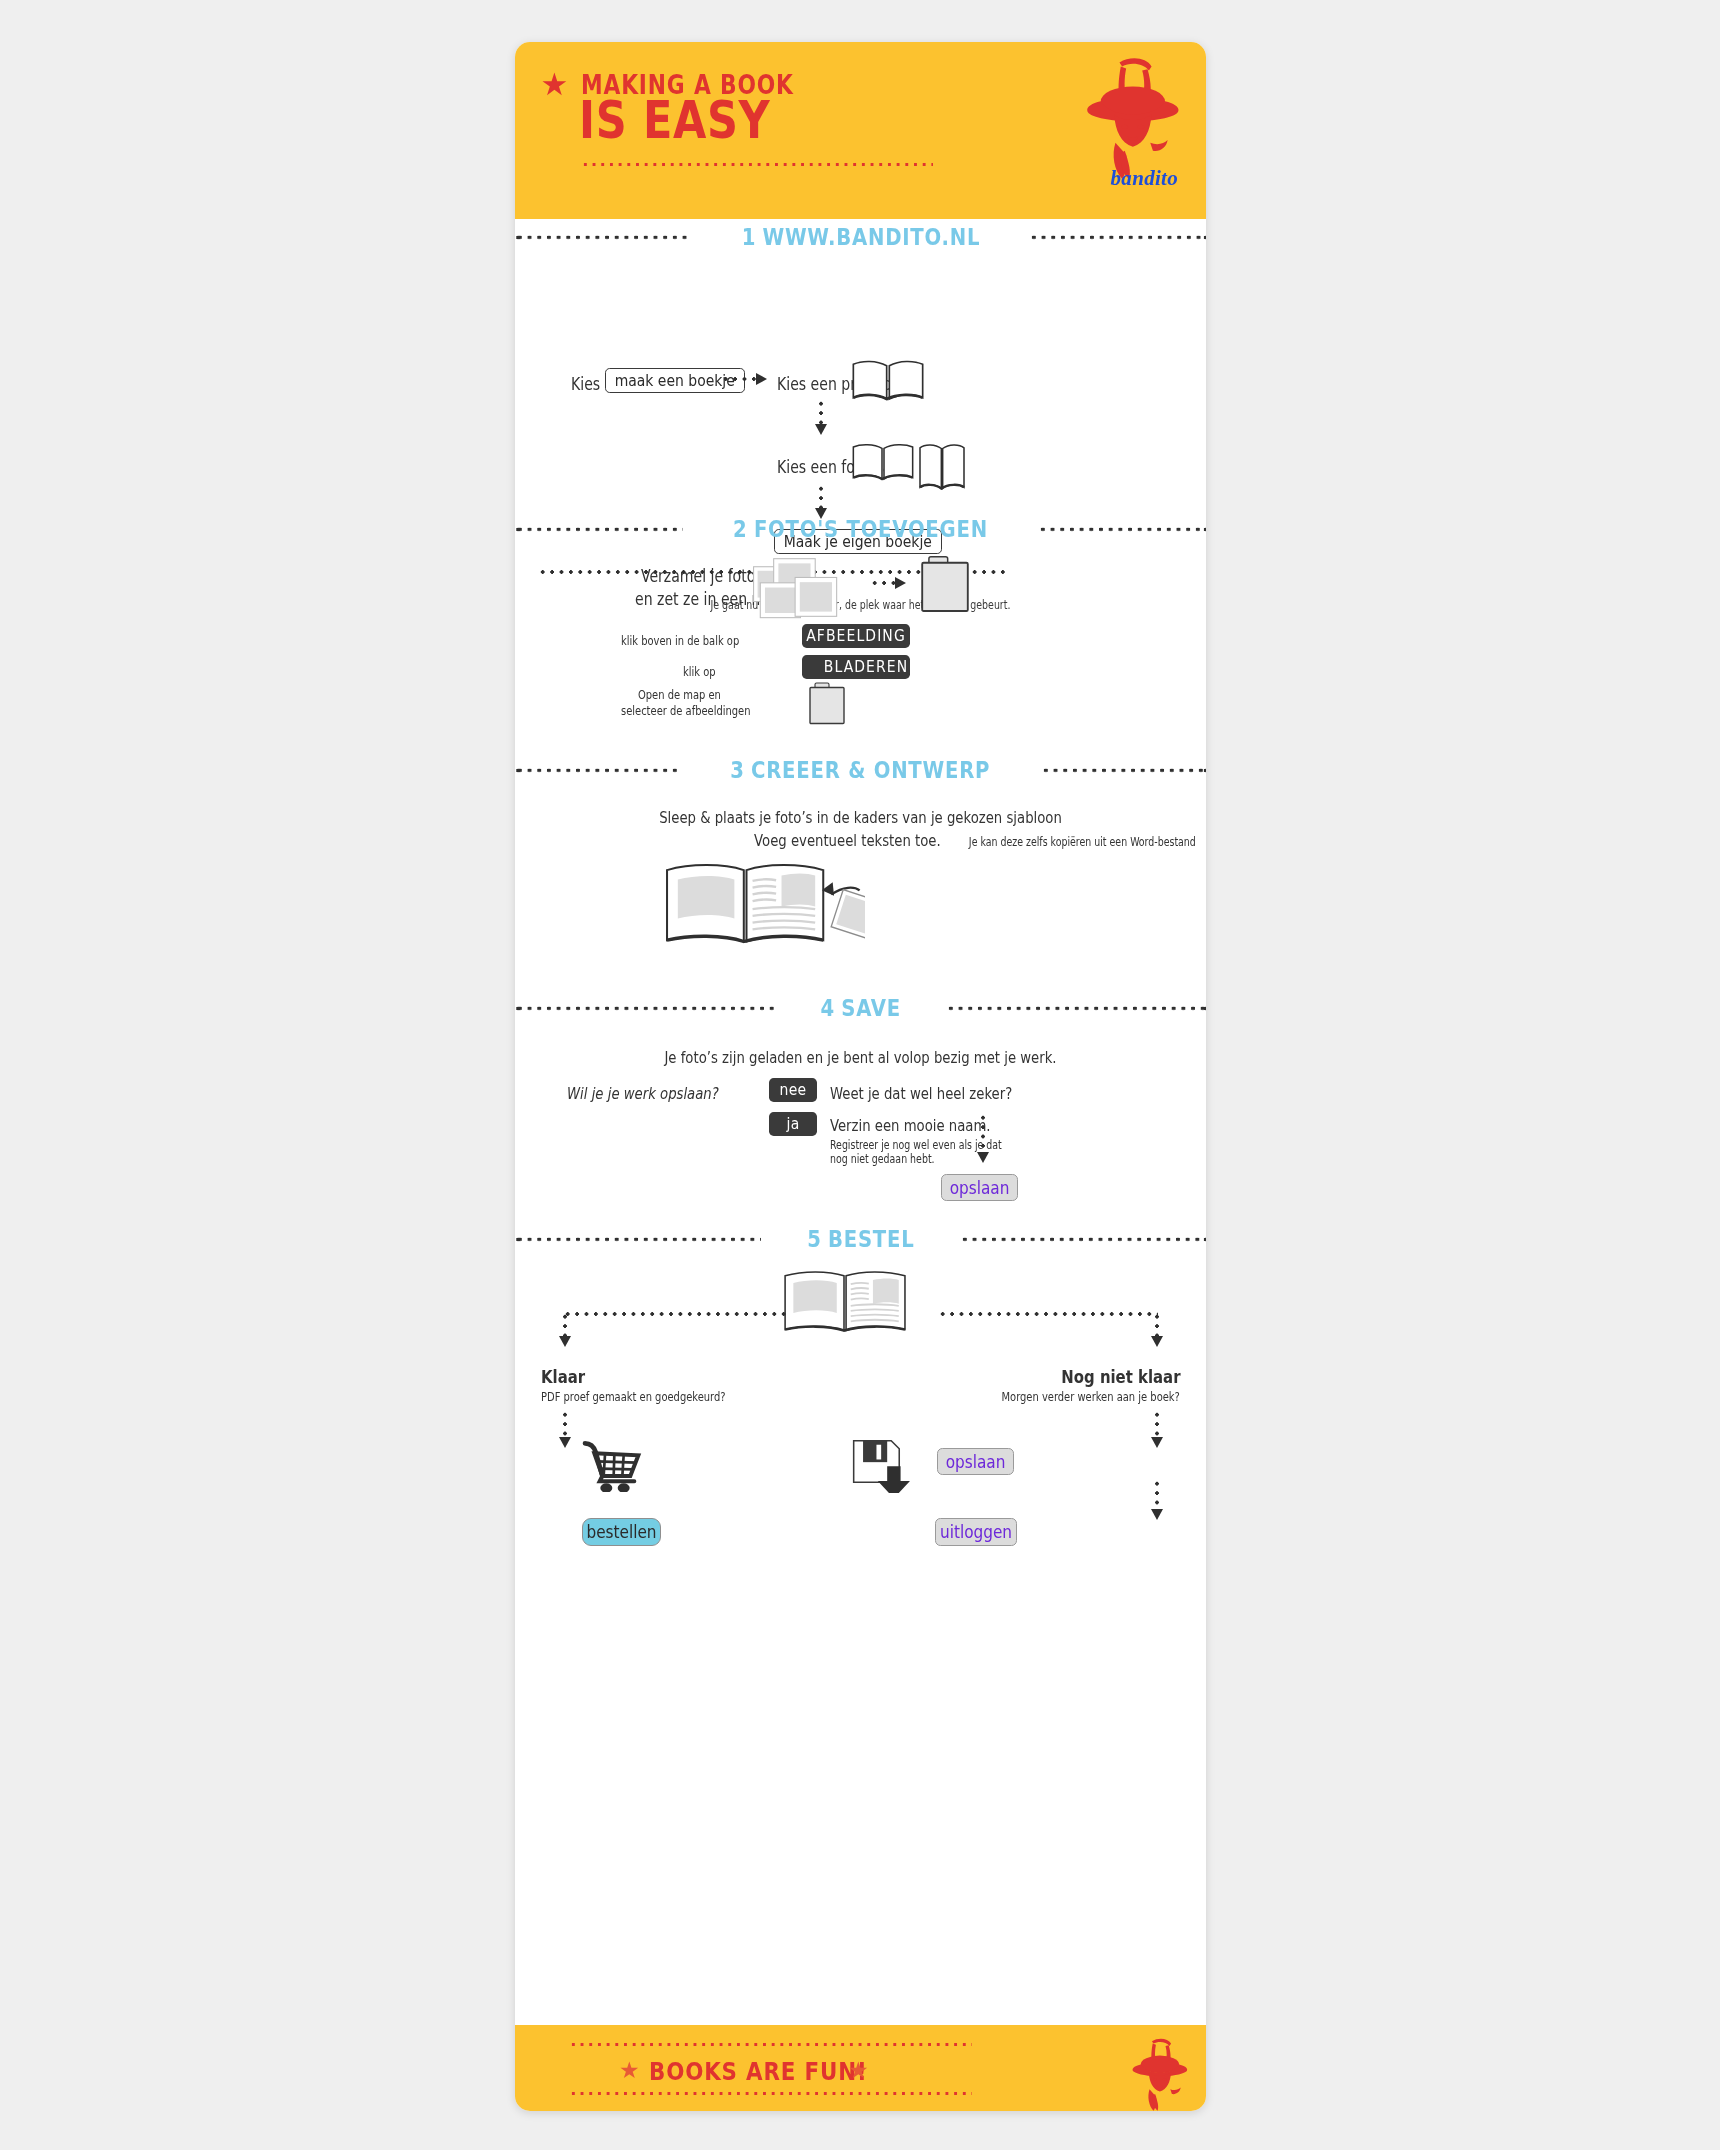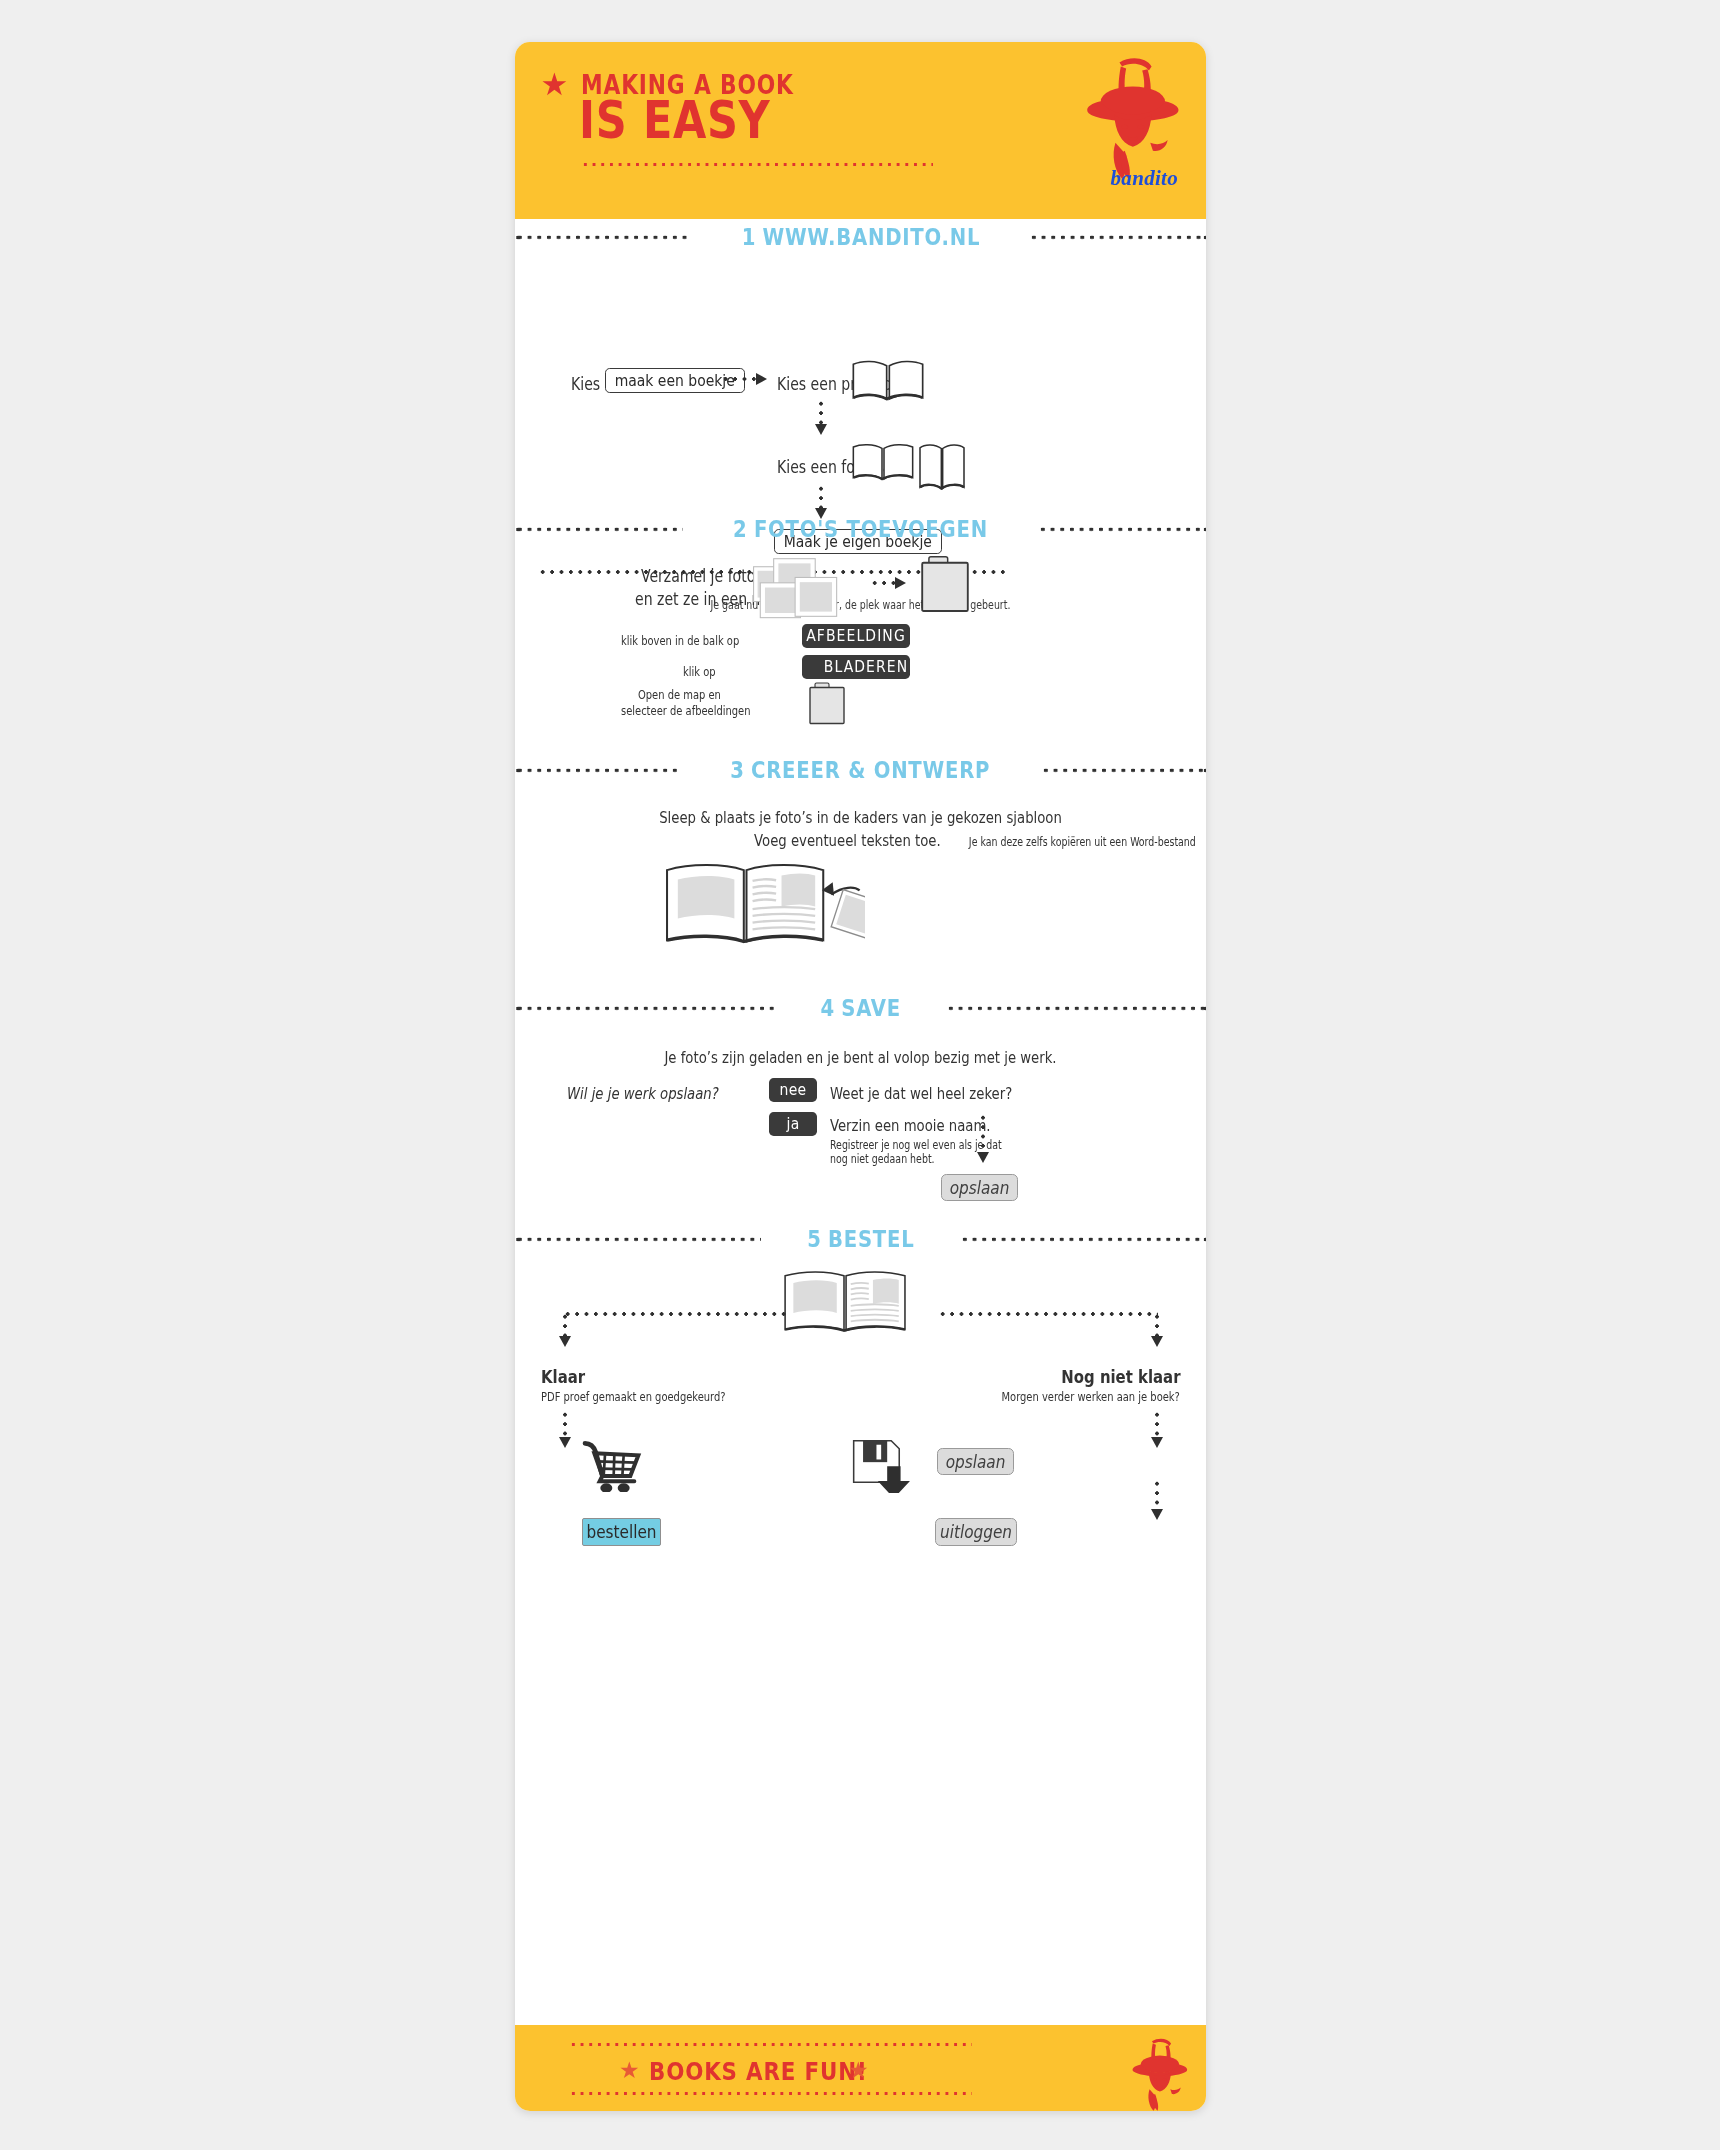--- a/index.html
+++ b/index.html
@@ -126,31 +126,30 @@
     color: #ffffff;
     font-family: "Liberation Sans Narrow","DejaVu Sans Condensed","Liberation Sans", sans-serif;
     letter-spacing: 1.1px;
     white-space: nowrap;
   }
   .btn-grey {
     display: flex; align-items: center; justify-content: center;
     background: #dcdcdc;
     border: 1.3px solid #9a9a9a;
     border-radius: 5.4px;
-    color: #404040;
+    color: #6d28d9;
     font-family: "Liberation Sans Narrow","DejaVu Sans Condensed","Liberation Sans", sans-serif;
     font-size: 17px;
     white-space: nowrap;
-    font-style: italic;
   }
   .btn-blue {
     display: flex; align-items: center; justify-content: center;
     background: #74cde3;
     border: 1.3px solid #8f8f8f;
-    border-radius: 2px;
+    border-radius: 9px;
     color: #2a2a2a;
     font-family: "Liberation Sans Narrow","DejaVu Sans Condensed","Liberation Sans", sans-serif;
     font-size: 17px;
     white-space: nowrap;
   }
 
   
   .vdots {
     position: absolute; width: 4px;
     background-image: radial-gradient(circle, #2f2f2f 1.7px, transparent 1.9px);

